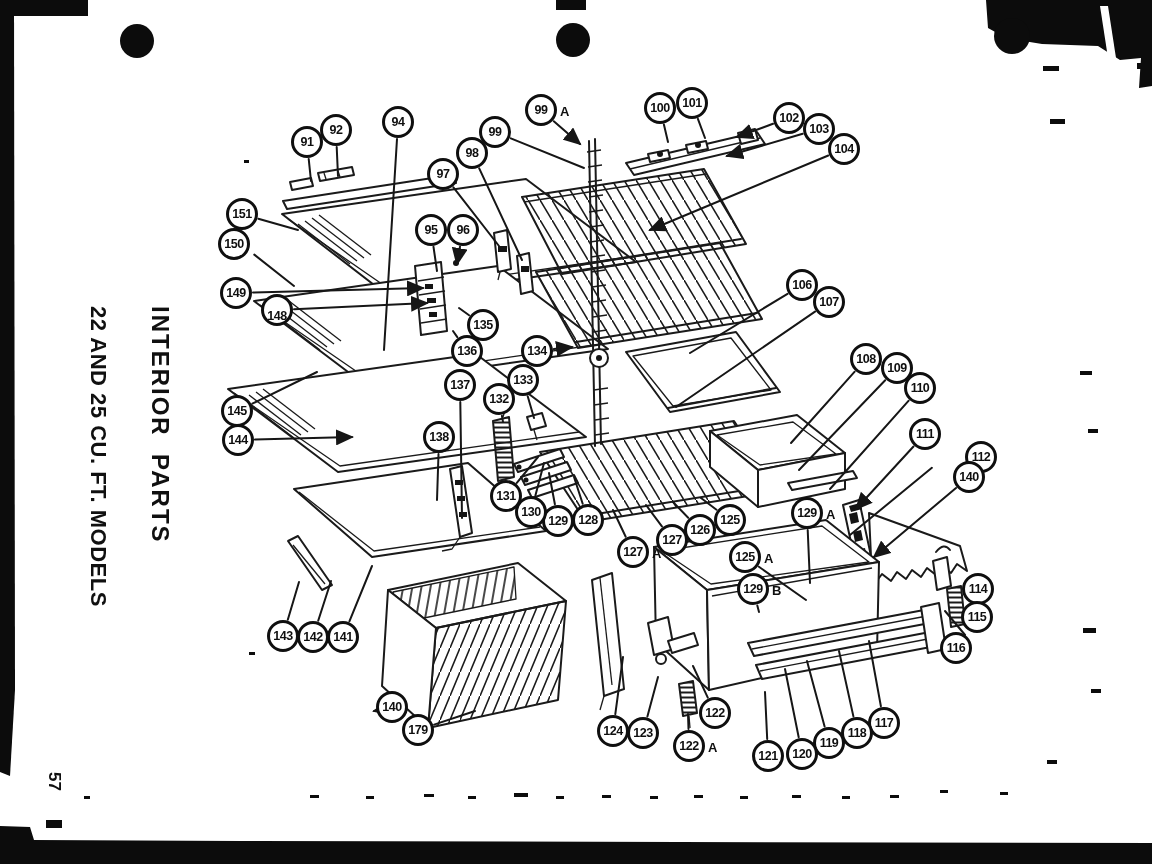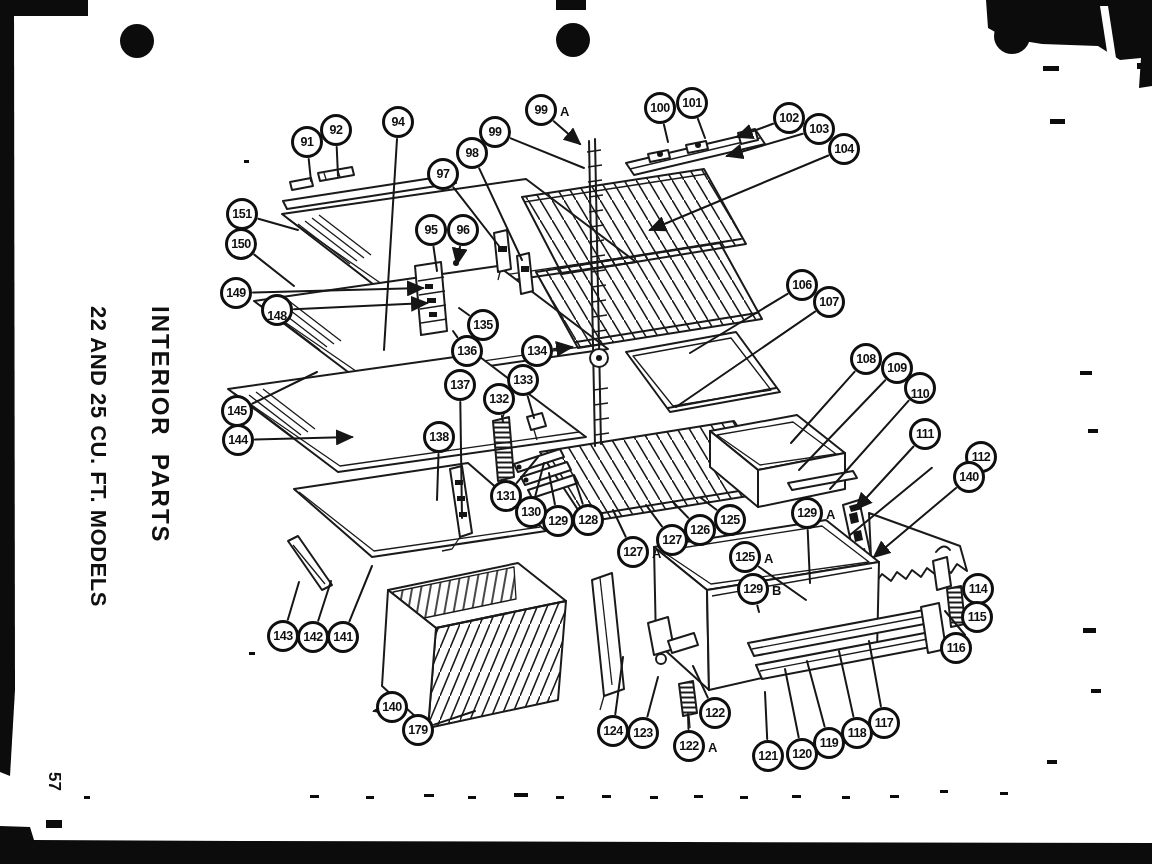--- a/index.html
+++ b/index.html
@@ -405,21 +405,21 @@
       </div>
       <div class="callout" style="left: 813px; top: 286px;">
         <span class="num">107</span>
       </div>
       <div class="callout" style="left: 850px; top: 343px;">
         <span class="num">108</span>
       </div>
       <div class="callout" style="left: 881px; top: 352px;">
         <span class="num">109</span>
       </div>
-      <div class="callout" style="left: 904px; top: 372px; align-items: flex-end;">
+      <div class="callout" style="left: 904px; top: 372px;">
         <span class="num">110</span>
       </div>
       <div class="callout" style="left: 909px; top: 418px;">
         <span class="num">111</span>
       </div>
       <div class="callout" style="left: 965px; top: 441px;">
         <span class="num">112</span>
       </div>
       <div class="callout" style="left: 953px; top: 461px;">
         <span class="num">140</span>
@@ -539,21 +539,21 @@
       </div>
       <div class="callout" style="left: 221px; top: 395px;">
         <span class="num">145</span>
       </div>
       <div class="callout" style="left: 261px; top: 294px; align-items: flex-end;">
         <span class="num">148</span>
       </div>
       <div class="callout" style="left: 220px; top: 277px;">
         <span class="num">149</span>
       </div>
-      <div class="callout" style="left: 225px; top: 228px;">
+      <div class="callout" style="left: 218px; top: 228px;">
         <span class="num">150</span>
       </div>
       <div class="callout" style="left: 226px; top: 198px;">
         <span class="num">151</span>
       </div>
     </div>
 
   <div id="side-title">
     <div class="t1">INTERIOR  PARTS</div>
     <div class="t2">22 AND 25 CU. FT. MODELS</div>

